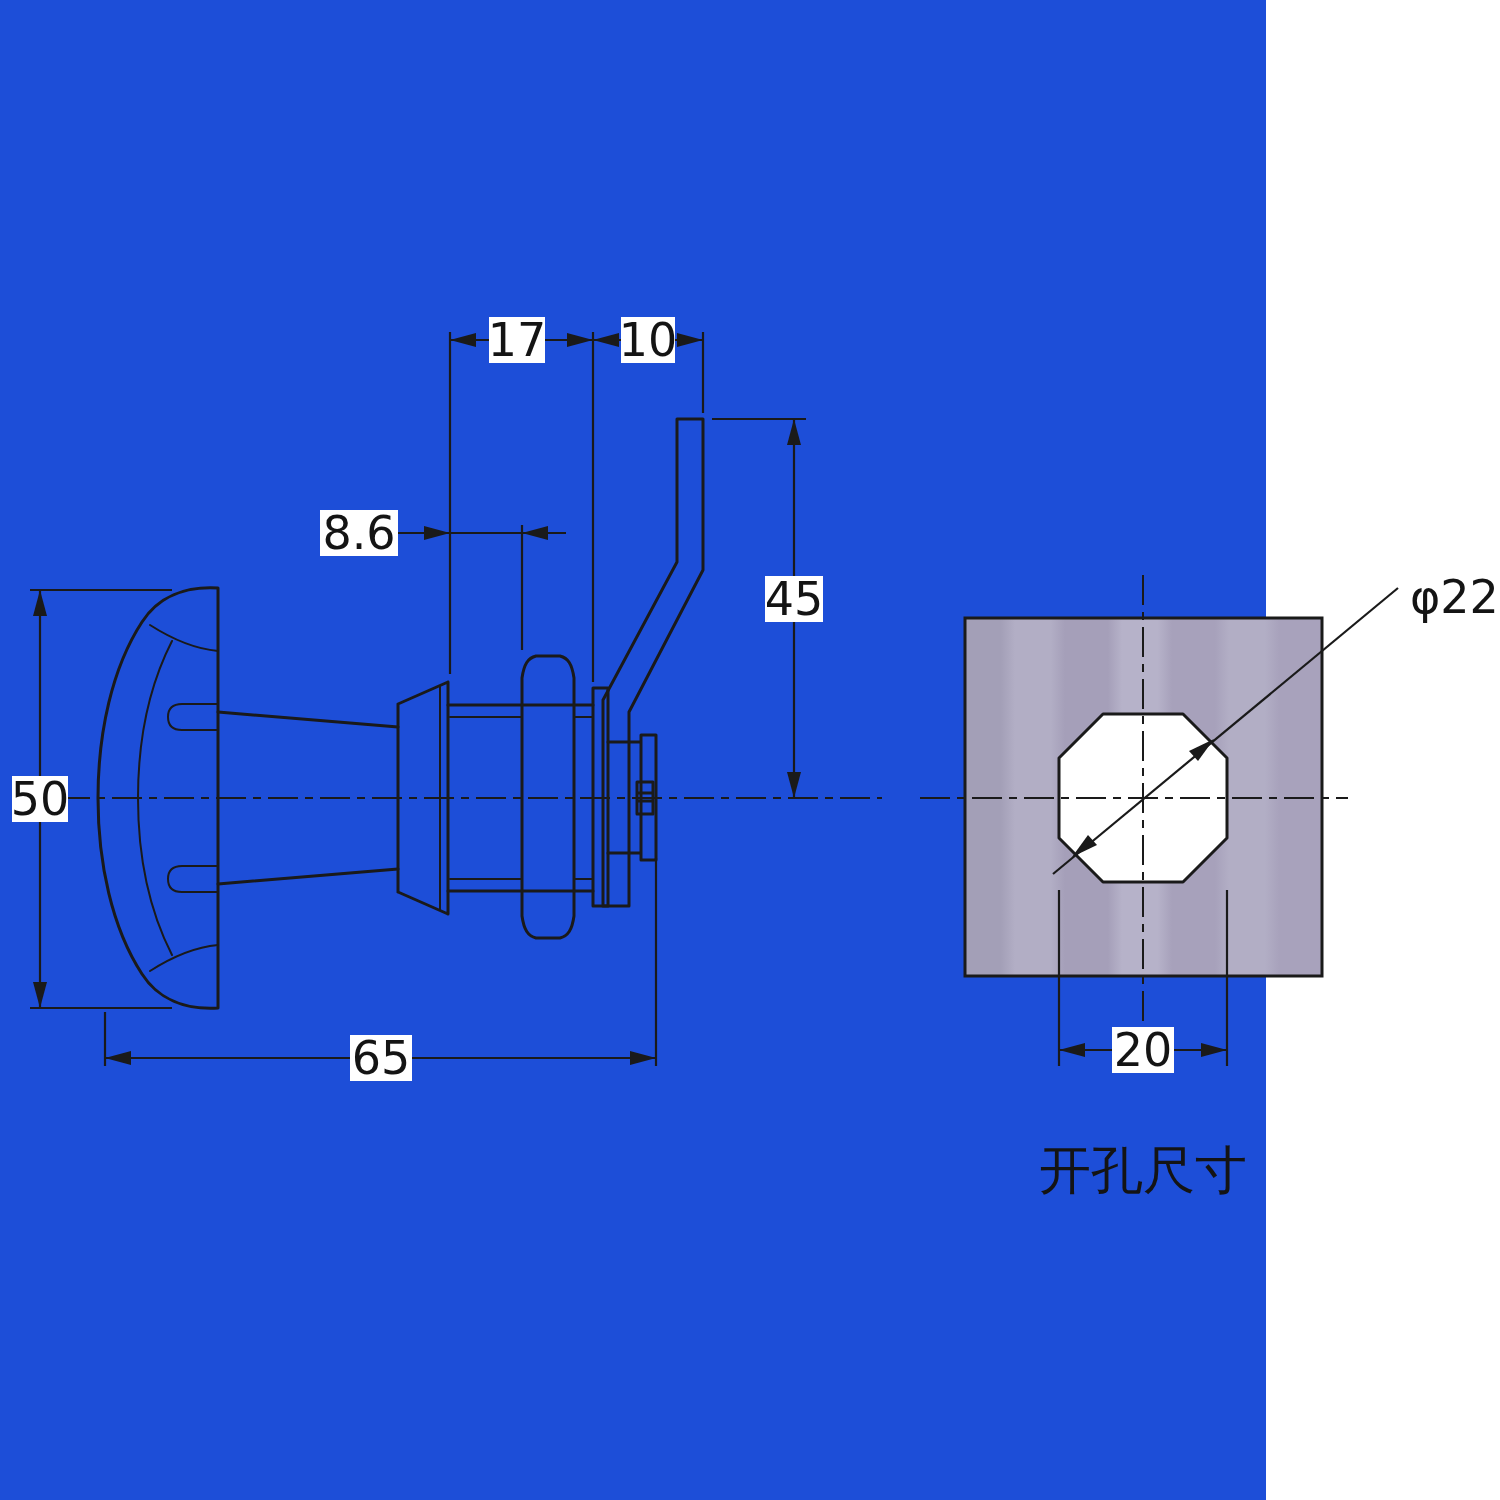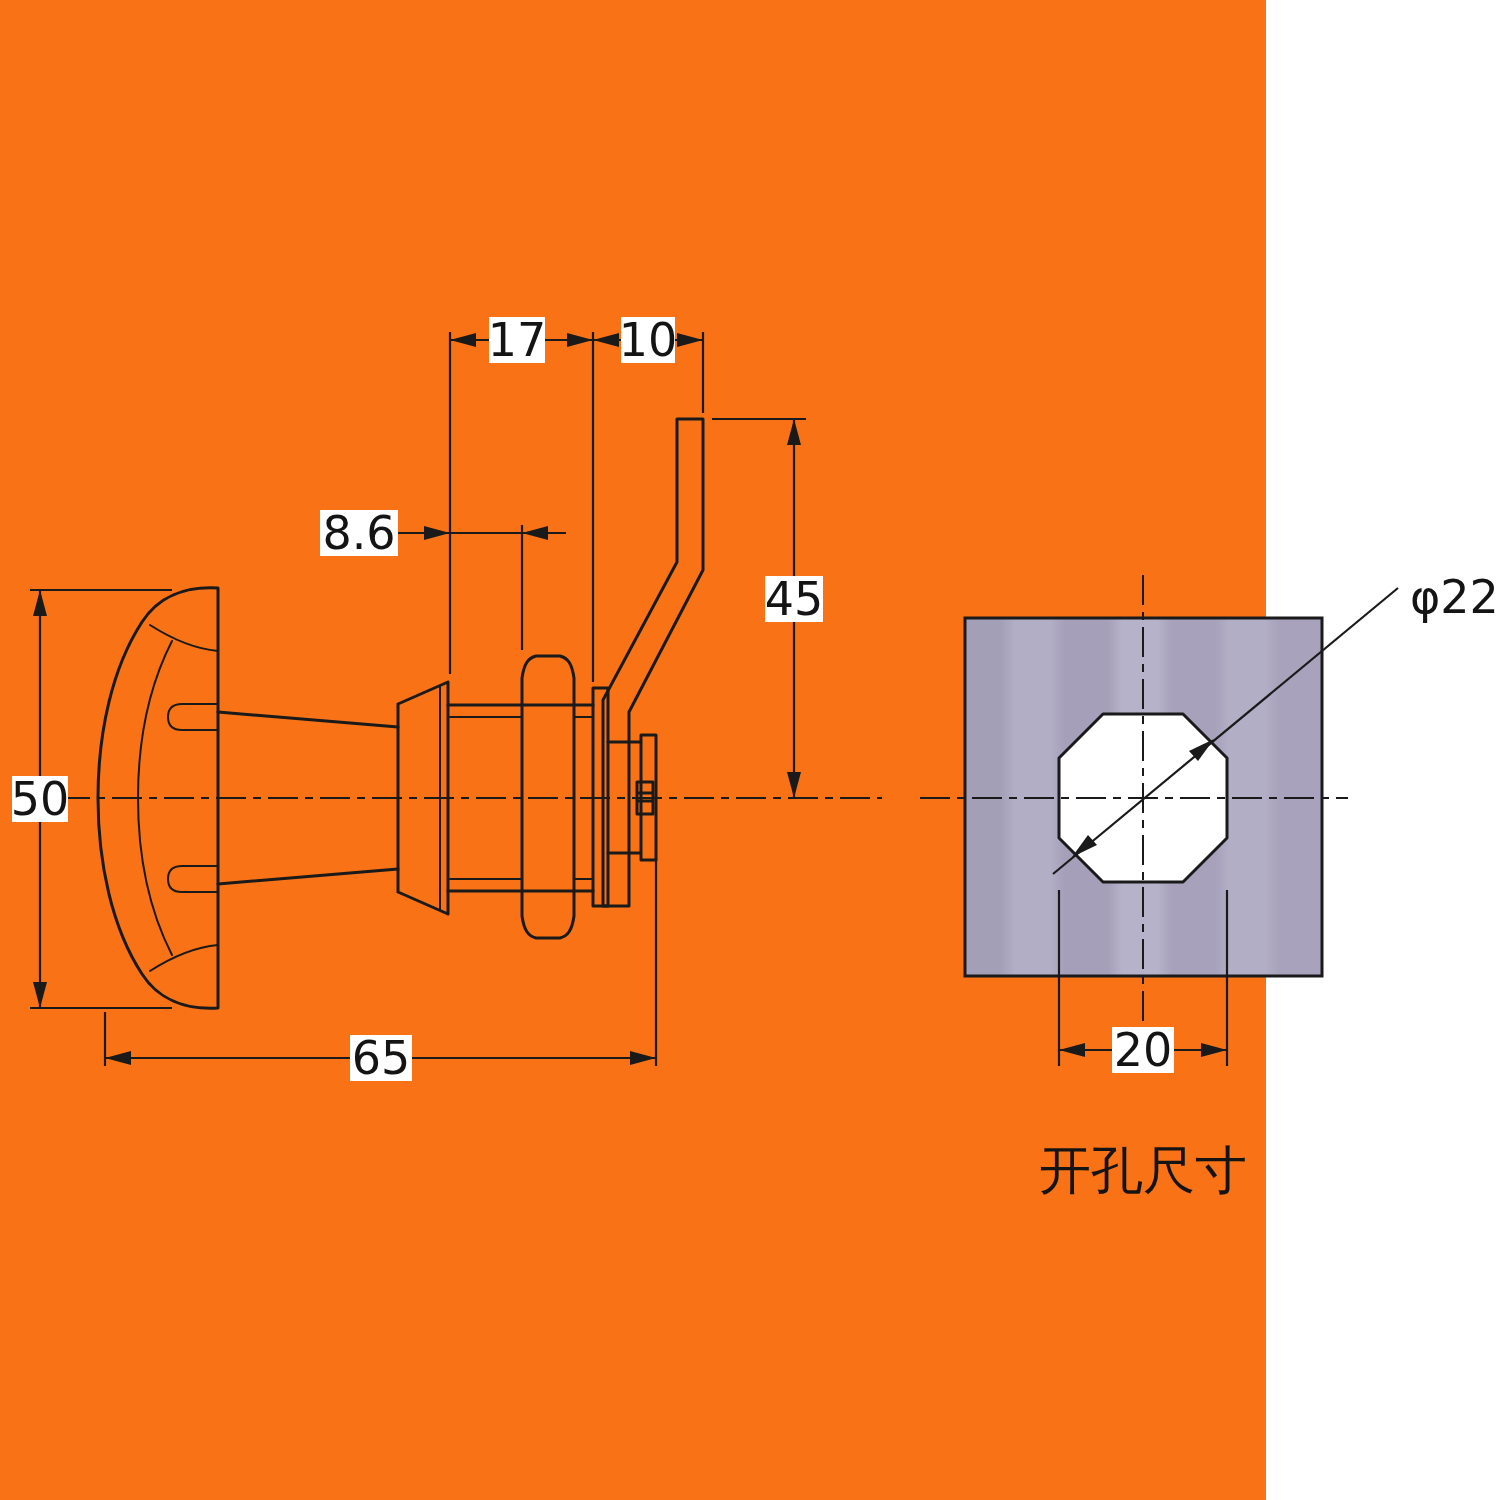--- a/index.html
+++ b/index.html
@@ -4,21 +4,21 @@
 <style>
   html, body {
     margin: 0;
     padding: 0;
     background: #ffffff;
     font-family: "DejaVu Sans", "Liberation Sans", sans-serif;
   }
   .canvas {
     width: 1266px;
     height: 1500px;
-    background: #f97316;
+    background: #1d4ed8;
     position: relative;
     text-decoration: underline;
   }
   svg { display: block; }
   .outline {
     fill: none;
     stroke: #1a1a1a;
     stroke-width: 3;
     stroke-linejoin: round;
     stroke-linecap: round;

